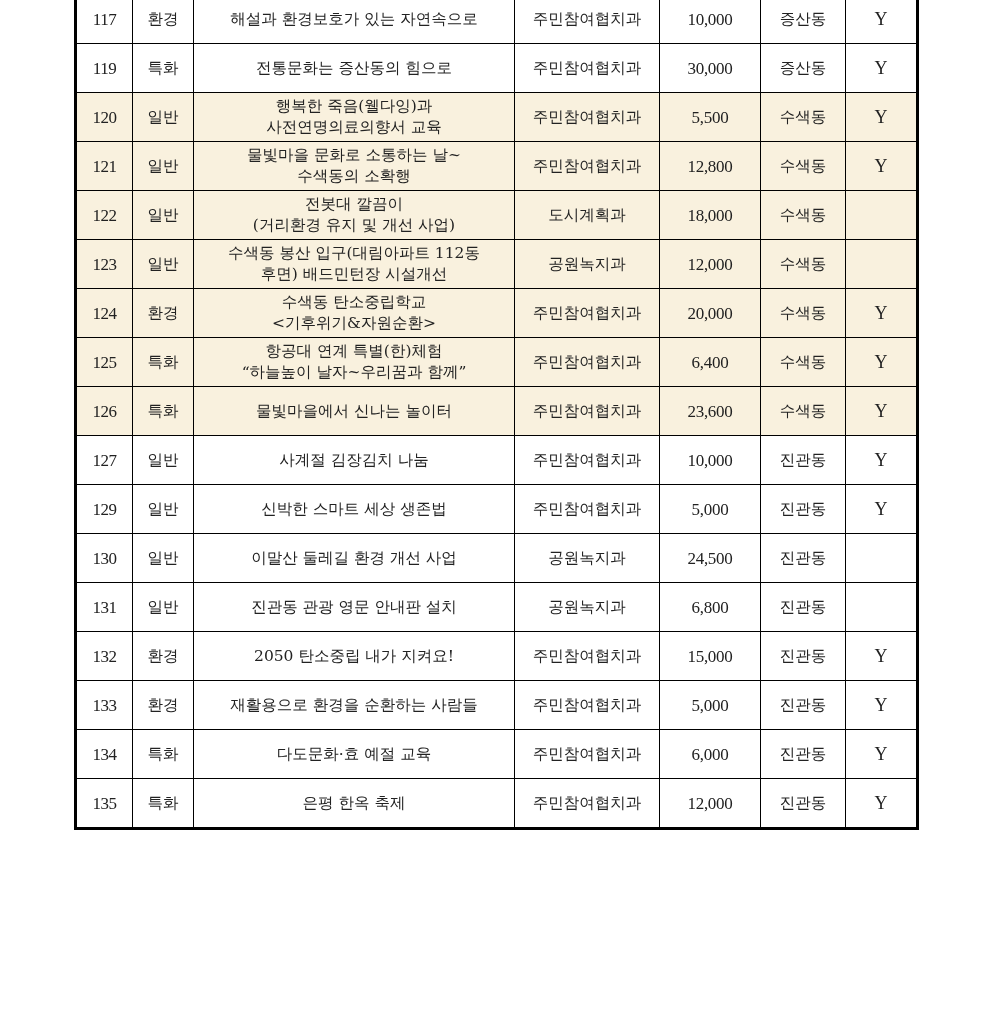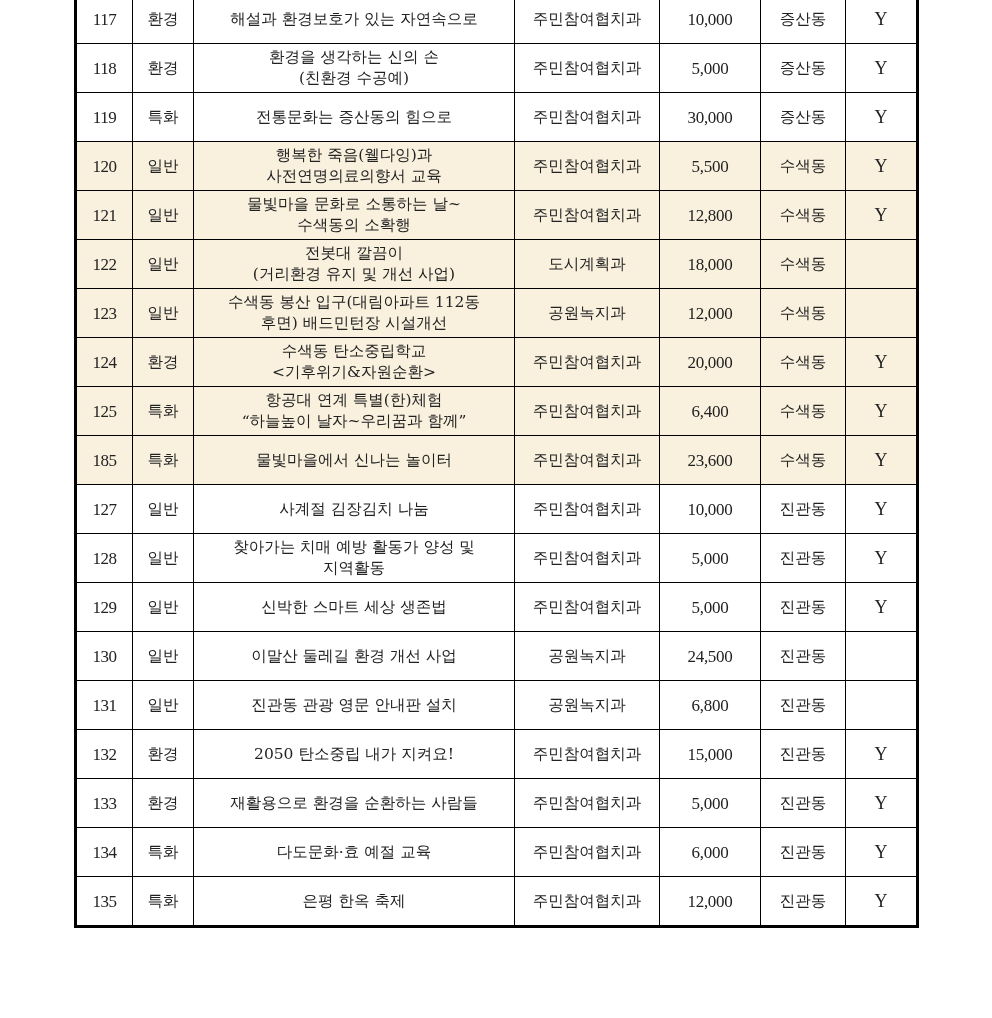--- a/index.html
+++ b/index.html
@@ -32,30 +32,20 @@
         <col class="c6">
         <col class="c7">
     </colgroup>
     <tbody id="tbody">
         <tr>
           <td class="num">117</td>
           <td>환경</td>
           <td class="title">해설과 환경보호가 있는 자연속으로</td>
           <td>주민참여협치과</td>
           <td class="amt">10,000</td>
-          <td>증산동</td>
-          <td class="flag">Y</td>
-        </tr>
-        <tr>
-          <td class="num">118</td>
-          <td>환경</td>
-          <td class="title">환경을 생각하는 신의 손
-(친환경 수공예)</td>
-          <td>주민참여협치과</td>
-          <td class="amt">5,000</td>
           <td>증산동</td>
           <td class="flag">Y</td>
         </tr>
         <tr>
           <td class="num">119</td>
           <td>특화</td>
           <td class="title">전통문화는 증산동의 힘으로</td>
           <td>주민참여협치과</td>
           <td class="amt">30,000</td>
           <td>증산동</td>
@@ -115,44 +105,34 @@
           <td class="num">125</td>
           <td>특화</td>
           <td class="title">항공대 연계 특별(한)체험
 “하늘높이 날자~우리꿈과 함께”</td>
           <td>주민참여협치과</td>
           <td class="amt">6,400</td>
           <td>수색동</td>
           <td class="flag">Y</td>
         </tr>
         <tr class="hl">
-          <td class="num">185</td>
+          <td class="num">126</td>
           <td>특화</td>
           <td class="title">물빛마을에서 신나는 놀이터</td>
           <td>주민참여협치과</td>
           <td class="amt">23,600</td>
           <td>수색동</td>
           <td class="flag">Y</td>
         </tr>
         <tr>
           <td class="num">127</td>
           <td>일반</td>
           <td class="title">사계절 김장김치 나눔</td>
           <td>주민참여협치과</td>
           <td class="amt">10,000</td>
-          <td>진관동</td>
-          <td class="flag">Y</td>
-        </tr>
-        <tr>
-          <td class="num">128</td>
-          <td>일반</td>
-          <td class="title">찾아가는 치매 예방 활동가 양성 및
-지역활동</td>
-          <td>주민참여협치과</td>
-          <td class="amt">5,000</td>
           <td>진관동</td>
           <td class="flag">Y</td>
         </tr>
         <tr>
           <td class="num">129</td>
           <td>일반</td>
           <td class="title">신박한 스마트 세상 생존법</td>
           <td>주민참여협치과</td>
           <td class="amt">5,000</td>
           <td>진관동</td>

